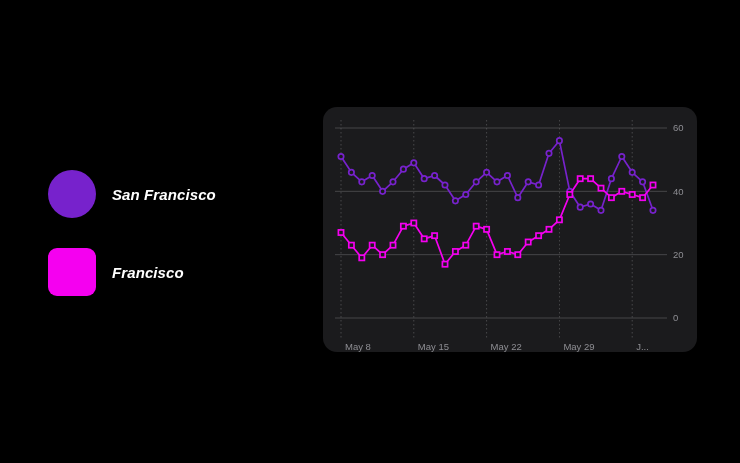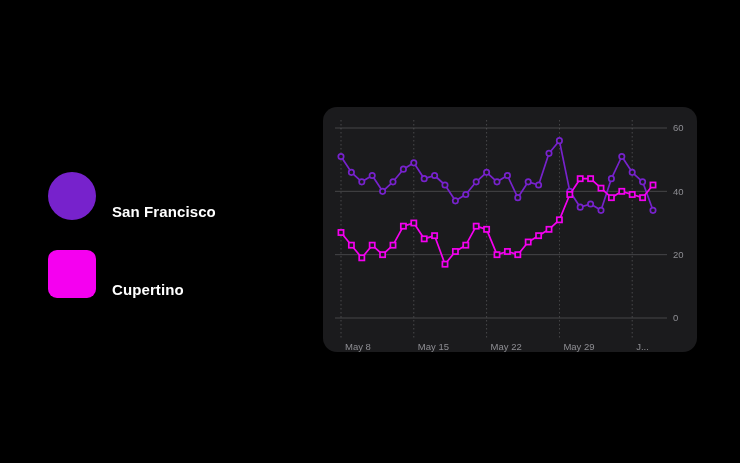--- a/index.html
+++ b/index.html
@@ -24,23 +24,24 @@
 
   
   #legend {
     position: absolute;
     left: 48px;
     top: 168px;
     width: 240px;
   }
   .legend-row {
     display: flex;
-    align-items: flex-end;
+    align-items: center;
     height: 52px;
     margin-bottom: 26px;
+    font-style: italic;
   }
   .legend-swatch {
     width: 48px;
     height: 48px;
     flex: 0 0 48px;
   }
   .legend-swatch.circle { border-radius: 50%; }
   .legend-swatch.square { border-radius: 9px; }
   .legend-label {
     margin-left: 16px;
@@ -82,21 +83,21 @@
 
   <div id="legend">
 
     <div class="legend-row">
       <div class="legend-swatch circle" style="background: rgb(119, 34, 204);"></div>
       <div class="legend-label">San Francisco</div>
     </div>
 
     <div class="legend-row">
       <div class="legend-swatch square" style="background: rgb(245, 0, 240);"></div>
-      <div class="legend-label">Cupertino</div>
+      <div class="legend-label">Francisco</div>
     </div>
 
   </div>
 
   <div id="chart-card">
     <svg id="chart-svg" viewBox="0 0 374 245">
       <g id="grid-h">
           <line x1="12" x2="344" y1="211" y2="211" stroke="#636366" stroke-width="0.8" opacity="0.75"></line>
           <line x1="12" x2="344" y1="147.66666666666669" y2="147.66666666666669" stroke="#636366" stroke-width="0.8" opacity="0.75"></line>
           <line x1="12" x2="344" y1="84.33333333333334" y2="84.33333333333334" stroke="#636366" stroke-width="0.8" opacity="0.75"></line>

